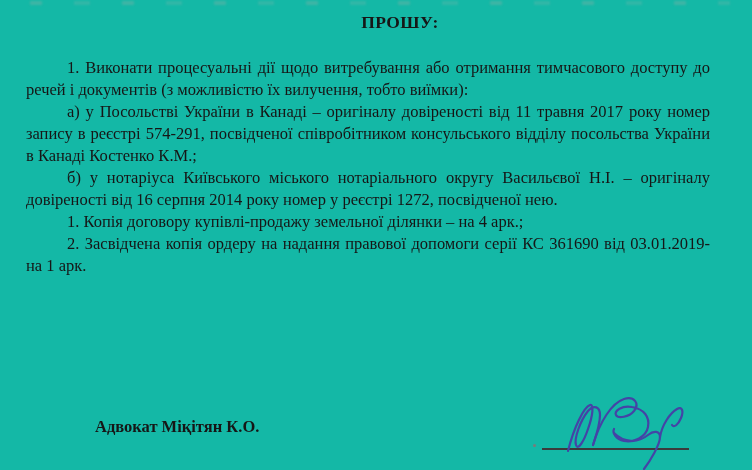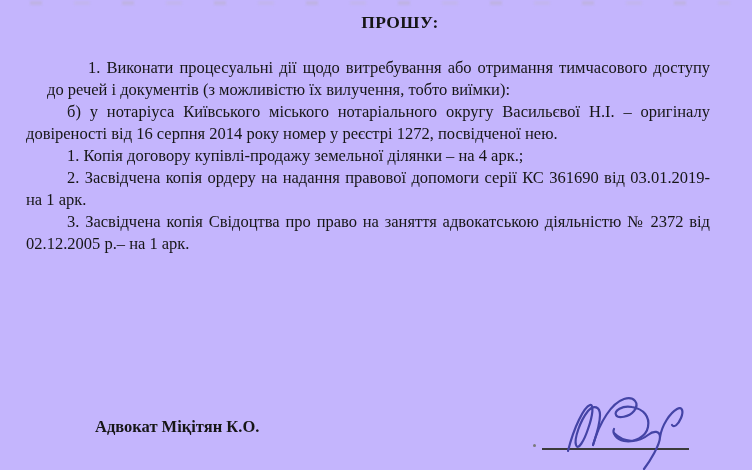--- a/index.html
+++ b/index.html
@@ -4,21 +4,21 @@
 <style>
   html, body {
     margin: 0;
     padding: 0;
     background: #ffffff;
   }
   .page {
     position: relative;
     width: 752px;
     height: 470px;
-    background: #c4b5fd;
+    background: #14b8a6;
     overflow: hidden;
     font-family: "Liberation Serif", "DejaVu Serif", serif;
     color: #161616;
   }
   
   .scan-noise {
     position: absolute;
     top: 1px;
     left: 30px;
     width: 700px;
@@ -45,21 +45,21 @@
     padding-left: 64px;
     letter-spacing: 0.4px;
   }
   .para {
     margin: 0;
     font-size: 16.5px;
     line-height: 22px;
     text-align: justify;
     text-indent: 41px;
   }
-  .p1 { margin-top: 24px; margin-left: 21px; }
+  .p1 { margin-top: 24px; }
   .p2 { margin-top: 6px; }
   .attach-heading { margin-top: 22px; }
   .sig-name {
     position: absolute;
     left: 95px;
     top: 416px;
     font-size: 16.5px;
     line-height: 22px;
     font-weight: bold;
   }
@@ -100,30 +100,30 @@
 
 <div class="page">
 
   <div class="scan-noise"></div>
 
   <div class="content">
     <div class="title">ПРОШУ:</div>
 
     <p class="para p1">1. Виконати процесуальні дії щодо витребування або отримання тимчасового доступу до речей і документів (з можливістю їх вилучення, тобто виїмки):</p>
 
+    <p class="para">а) у Посольстві України в Канаді – оригіналу довіреності від 11 травня 2017 року номер запису в реєстрі 574-291, посвідченої співробітником консульського відділу посольства України в Канаді Костенко К.М.;</p>
 
     <p class="para">б) у нотаріуса Київського міського нотаріального округу Васильєвої Н.І. – оригіналу довіреності від 16 серпня 2014 року номер у реєстрі 1272, посвідченої нею.</p>
 
 
 
     <p class="para">1. Копія договору купівлі-продажу земельної ділянки – на 4 арк.;</p>
 
     <p class="para">2. Засвідчена копія ордеру на надання правової допомоги серії КС 361690 від 03.01.2019- на 1 арк.</p>
 
-    <p class="para">3. Засвідчена копія Свідоцтва про право на заняття адвокатською діяльністю № 2372 від 02.12.2005 р.– на 1 арк.</p>
   </div>
 
   <div class="sig-name">Адвокат Міқітян К.О.</div>
 
   <div class="sig-dot"></div>
 
   <div class="sig-line"></div>
 
   <svg class="sig-ink" viewBox="0 0 160 85" xmlns="http://www.w3.org/2000/svg">
     <path d="M18,66 C24,42 34,22 40,20 C44,19 43,30 38,44 C34,56 28,66 26,60 C24,54 30,36 38,26 C44,19 50,22 50,30 C50,40 45,54 43,60" stroke="#4444a6"></path>

